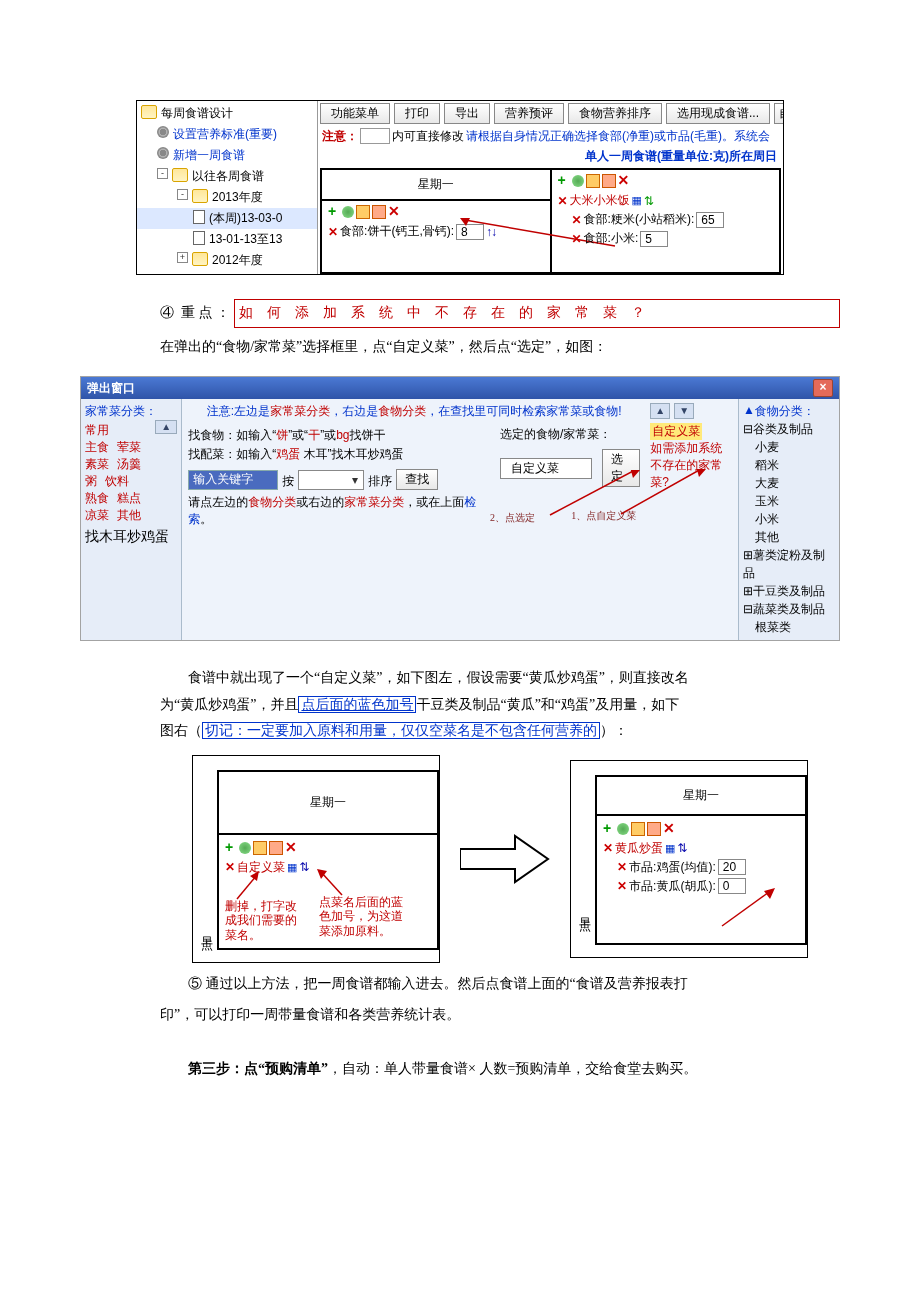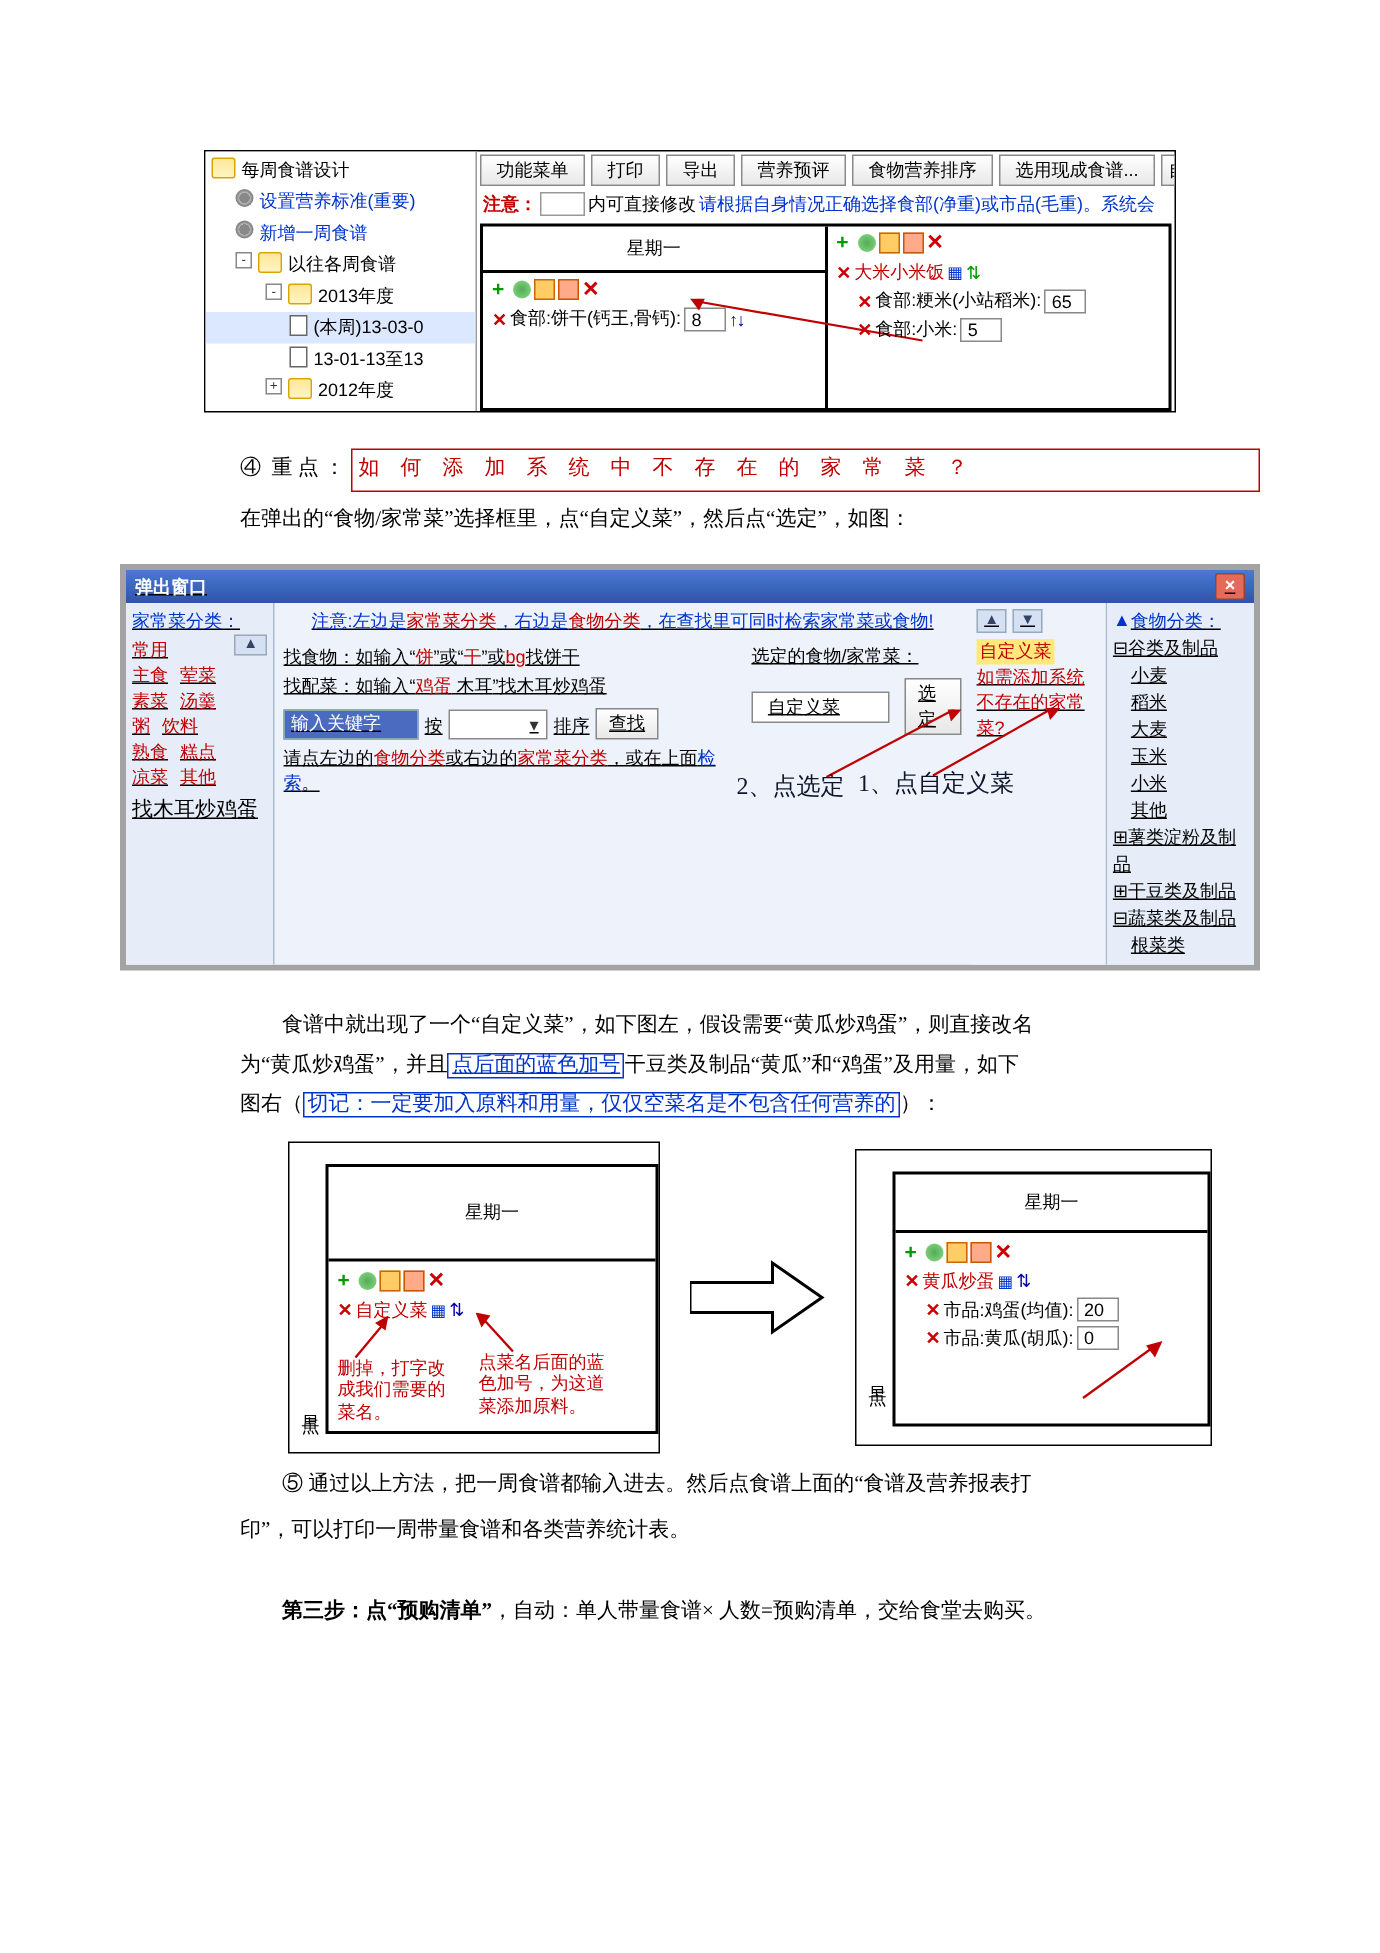--- a/index.html
+++ b/index.html
@@ -215,26 +215,25 @@
     border: 1.5px solid #0033cc;
     color: #0033cc;
     padding: 0 2px;
   }
 
   
   .shot2-wrap {
     margin: 0 40px 24px 40px;
   }
   .shot2 {
-    border: 4px solid #a3a3a3;
+    border: 1px solid #a3a3a3;
     font-family: "SimSun",sans-serif;
     font-size: 12px;
     background: #fff;
     position: relative;
-    text-decoration: underline;
   }
   .shot2-titlebar {
     background: linear-gradient(#4b79d4,#2f54a8);
     color: #fff;
     padding: 2px 6px;
     display:flex;
     justify-content: space-between;
     align-items: center;
     font-weight: bold;
   }
@@ -338,23 +337,23 @@
   .sel-label { color:#000; margin-bottom:4px;}
   .sel-row { display:flex; gap:10px; align-items:center; margin-top:6px;}
   .sel-box {
     border:1px solid #888;
     background:#fff;
     padding:1px 10px;
     min-width:70px;
     display:inline-block;
   }
   .annot {
-    color:#0f172a;
+    color:#7f1d1d;
     font-family:"KaiTi","楷体",serif;
-    font-size:16px;
+    font-size:10px;
   }
 
   .panel-cust {
     width: 100px;
     padding: 4px;
     font-size:12px;
     background:#eef3fb;
     position: relative;
   }
   .panel-cust .navrow { display:flex; gap:4px; margin-bottom:4px;}
@@ -510,20 +509,21 @@
         <span class="tb-btn">食物营养排序</span>
         <span class="tb-btn">选用现成食谱...</span>
         <span class="tb-btn" style="padding:1px 4px">自</span>
       </div>
       <div class="warn-row">
         <span class="lab">注意：</span>
         <span class="box"></span>
         <span>内可直接修改</span>
         <span class="blue"> 请根据自身情况正确选择食部(净重)或市品(毛重)。系统会</span>
       </div>
+      <div class="title-row">单人一周食谱(重量单位:克)所在周日</div>
 
       <div class="grid">
         <div class="col">
           <div class="col-head">星期一</div>
           <div class="col-body">
             <div class="icon-row">
               <span class="mini plus">+</span>
               <span class="mini gear"></span>
               <span class="mini copy"></span>
               <span class="mini paste"></span>

